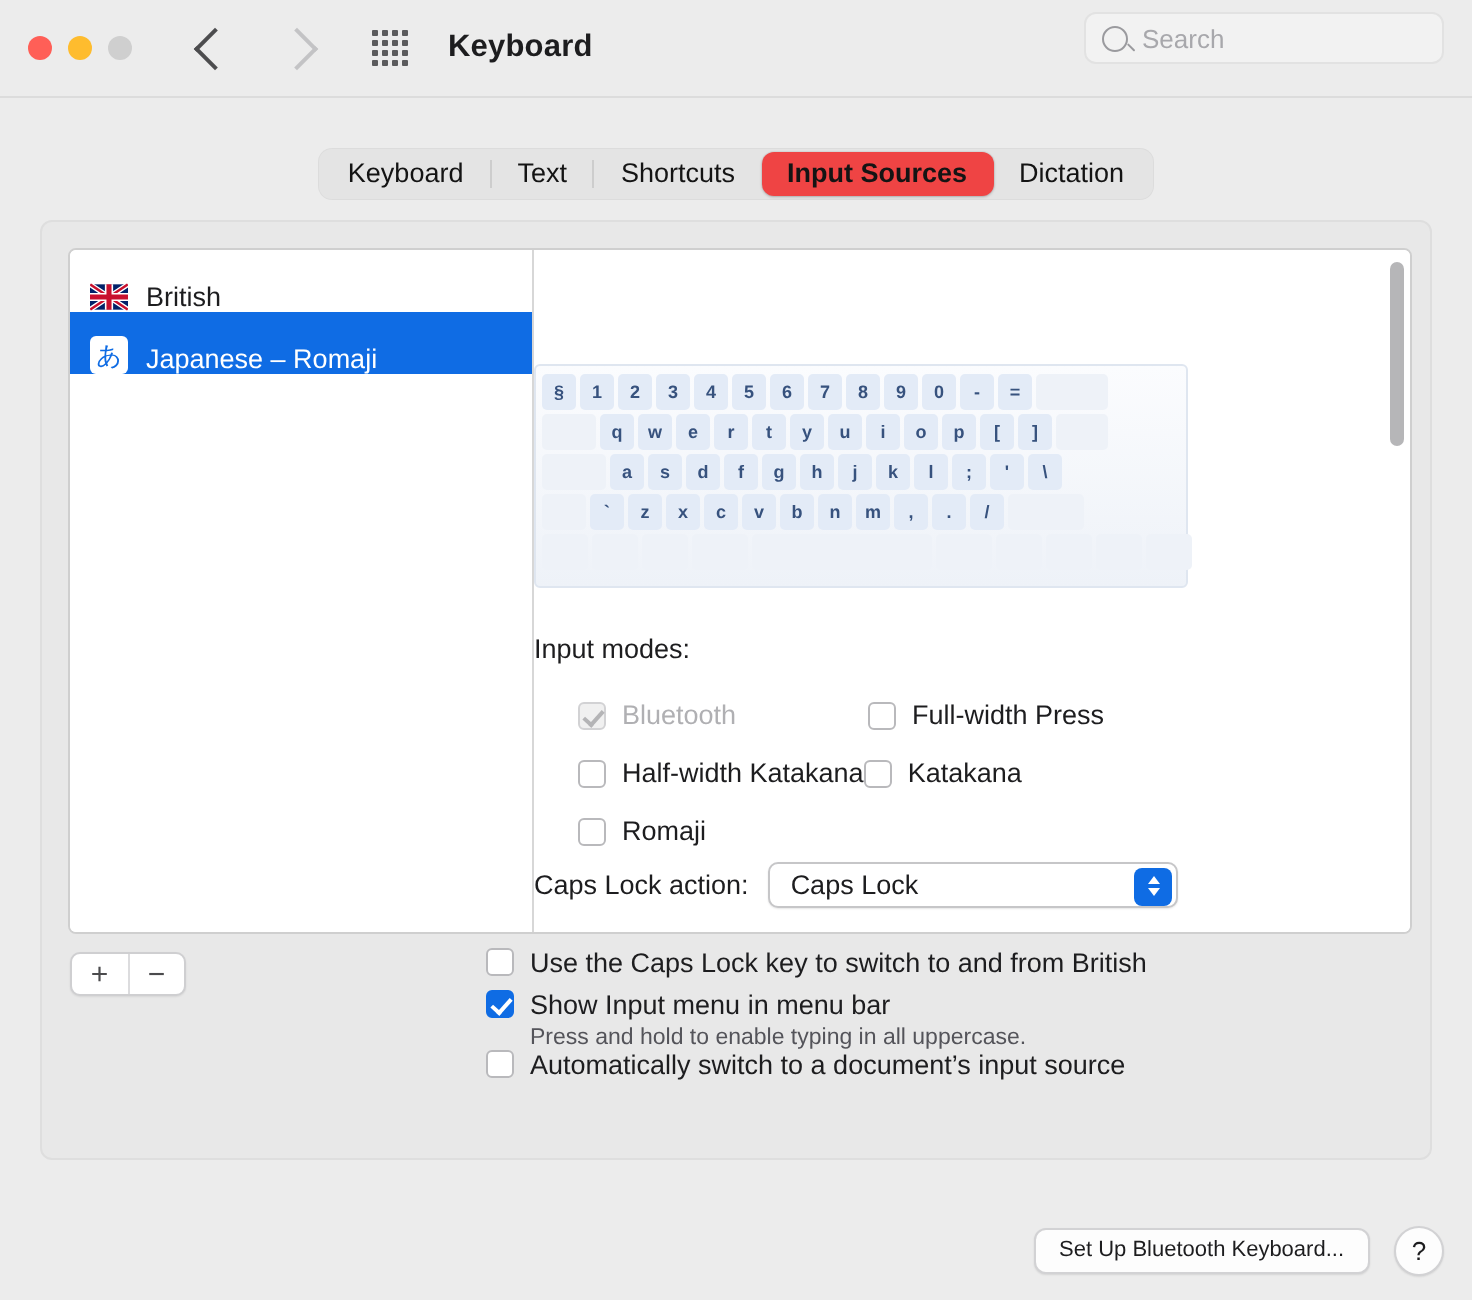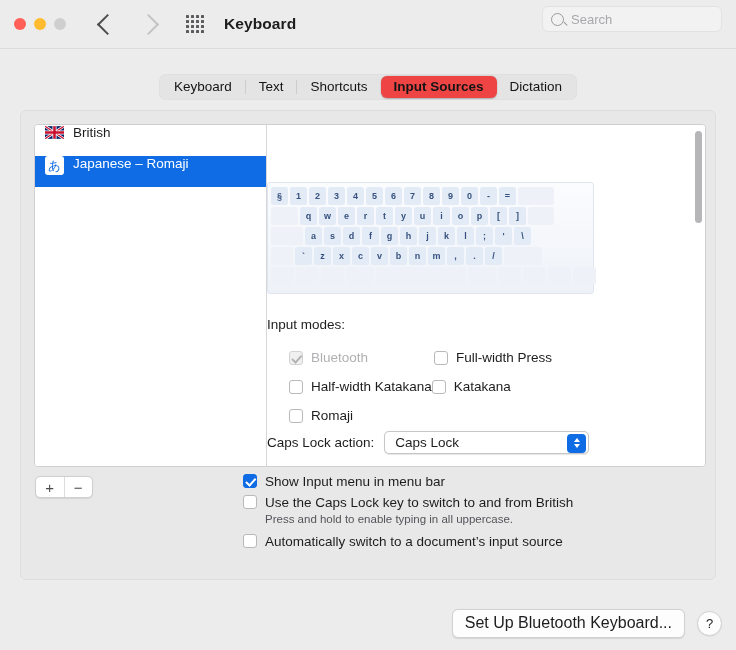--- a/index.html
+++ b/index.html
@@ -190,21 +190,21 @@
   .src-list {
     width: 232px;
     background: #ffffff;
     border-right: 1px solid #d7d7d7;
     box-sizing: border-box;
     flex: none;
   }
   .src-row {
     height: 31px;
     display: flex;
-    align-items: flex-start;
+    align-items: flex-end;
     padding-left: 10px;
     font-size: 13.5px;
     color: #1d1d1f;
     cursor: default;
     box-sizing: border-box;
   }
   .src-row.sel {
     background: #1a73e8;
     background: #0f6ce4;
     color: #fff;
@@ -415,38 +415,37 @@
     left: 222px;
     top: 363px;
   }
   .bcrow { display: flex; align-items: flex-start; margin-bottom: 6px; }
   .bclabel { font-size: 13.5px; color: #1d1d1f; line-height: 15px; }
   .bchint {
     font-size: 11.5px;
     color: #54545a;
     margin-left: 22px;
     margin-top: -3px;
-    margin-bottom: 9px;
   }
 
   
   .footer {
     position: absolute;
     right: 14px;
     bottom: 12px;
     display: flex;
     align-items: center;
     gap: 12px;
   }
   .btn {
     background: #fdfdfd;
     border: 1px solid #d2d2d4;
     border-radius: 6px;
     box-shadow: 0 0.5px 1px rgba(0,0,0,0.10);
-    font-size: 16px;
+    font-size: 11px;
     color: #1d1d1f;
     padding: 4px 12px 5px 12px;
     cursor: default;
     font-family: "Liberation Sans", sans-serif;
   }
   .help-btn {
     width: 23px; height: 23px;
     border-radius: 50%;
     background: #fdfdfd;
     border: 1px solid #d2d2d4;
@@ -669,26 +668,26 @@
   </div>
 
   <div class="addrem">
     <div>+</div>
     <div class="divider"></div>
     <div>−</div>
   </div>
 
   <div class="bottom-checks">
     <div class="bcrow">
+      <span class="cb"></span>
+      <span class="bclabel">Use the Caps Lock key to switch to and from British</span>
+    </div>
+    <div class="bcrow">
       <span class="cb checked"></span>
       <span class="bclabel">Show Input menu in menu bar</span>
-    </div>
-    <div class="bcrow">
-      <span class="cb"></span>
-      <span class="bclabel">Use the Caps Lock key to switch to and from British</span>
     </div>
     <div class="bchint">Press and hold to enable typing in all uppercase.</div>
     <div class="bcrow">
       <span class="cb"></span>
       <span class="bclabel">Automatically switch to a document’s input source</span>
     </div>
   </div>
 
 </div>
 

